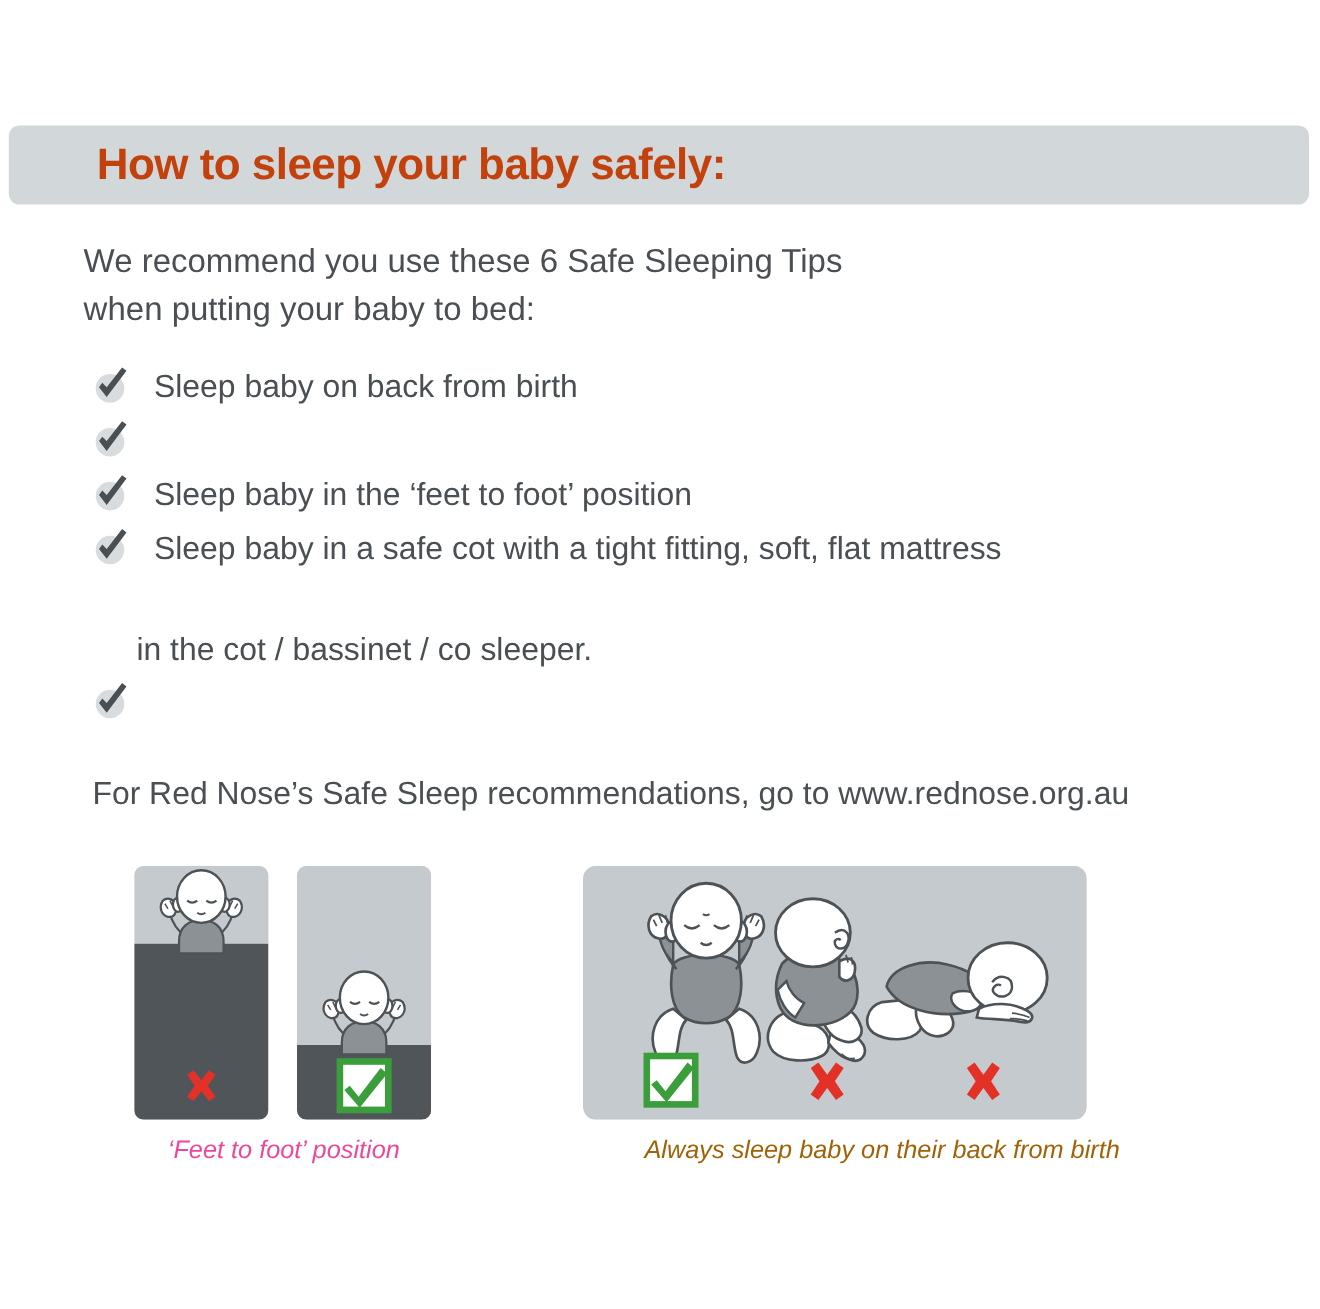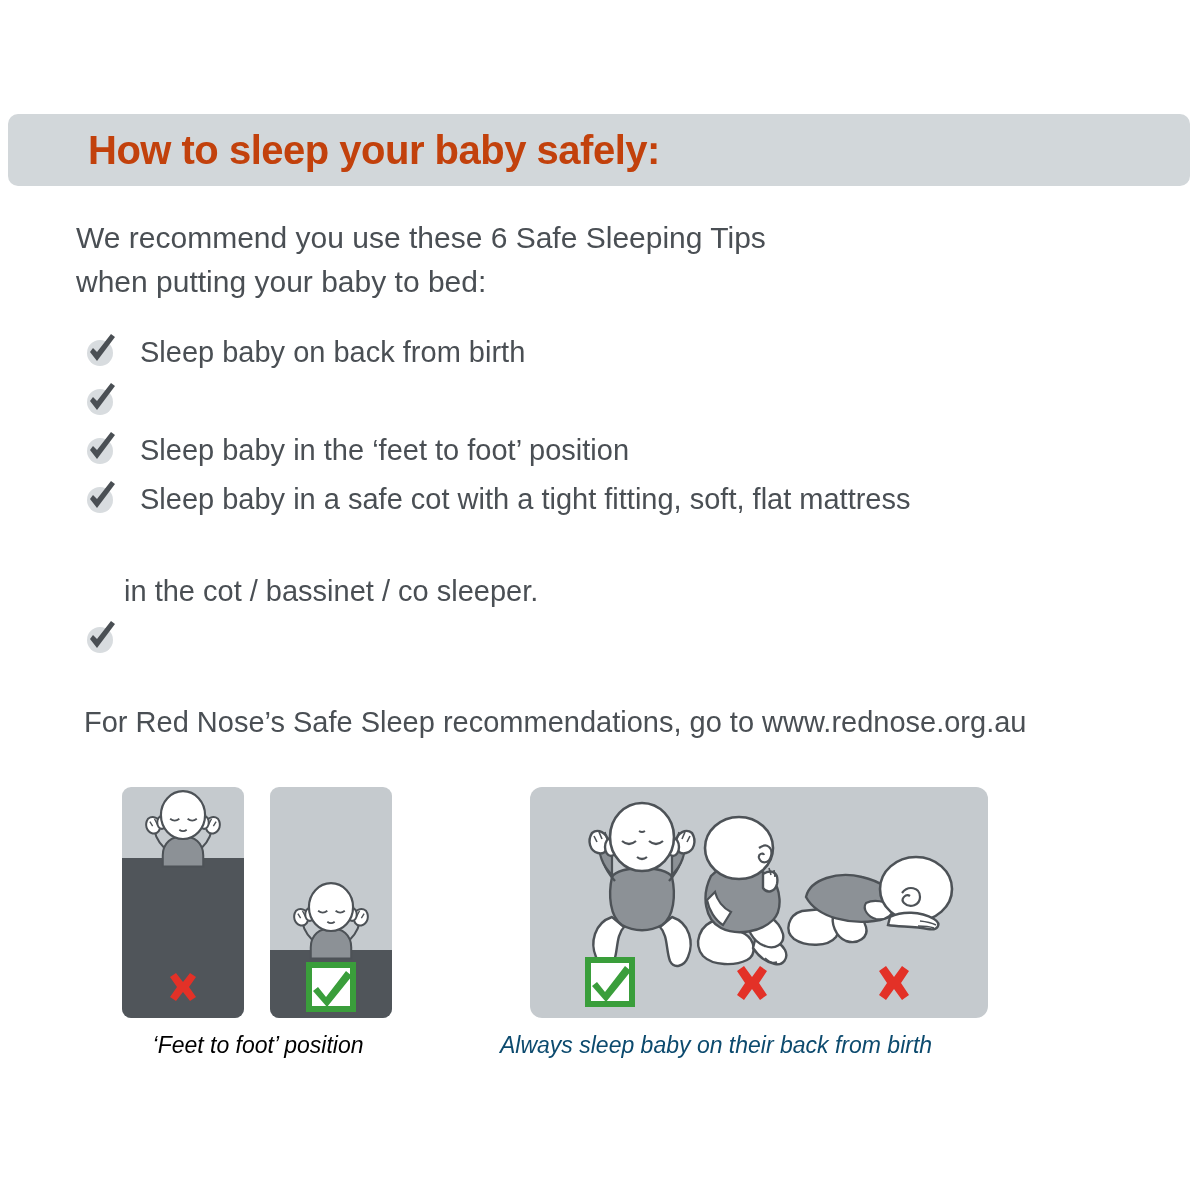--- a/index.html
+++ b/index.html
@@ -107,30 +107,30 @@
     left:530px;top:787px;
     width:458px;height:231px;
   }
   .cap-cot{
     position:absolute;
     left:122px;top:1032px;
     width:272px;
     text-align:center;
     font-size:23px;
     font-style:italic;
-    color:#000000;
+    color:#ec4899;
   }
   .cap-back{
     position:absolute;
     left:500px;top:1032px;
     width:518px;
-    text-align:left;
+    text-align:right;
     font-size:23px;
     font-style:italic;
-    color:#0c4a6e;
+    color:#a16207;
   }
   svg{display:block;}
 </style>
 </head>
 <body>
 
 <div class="page">
 
   <div class="header-bar"></div>
   <div class="header-title">How to sleep your baby safely:</div>

